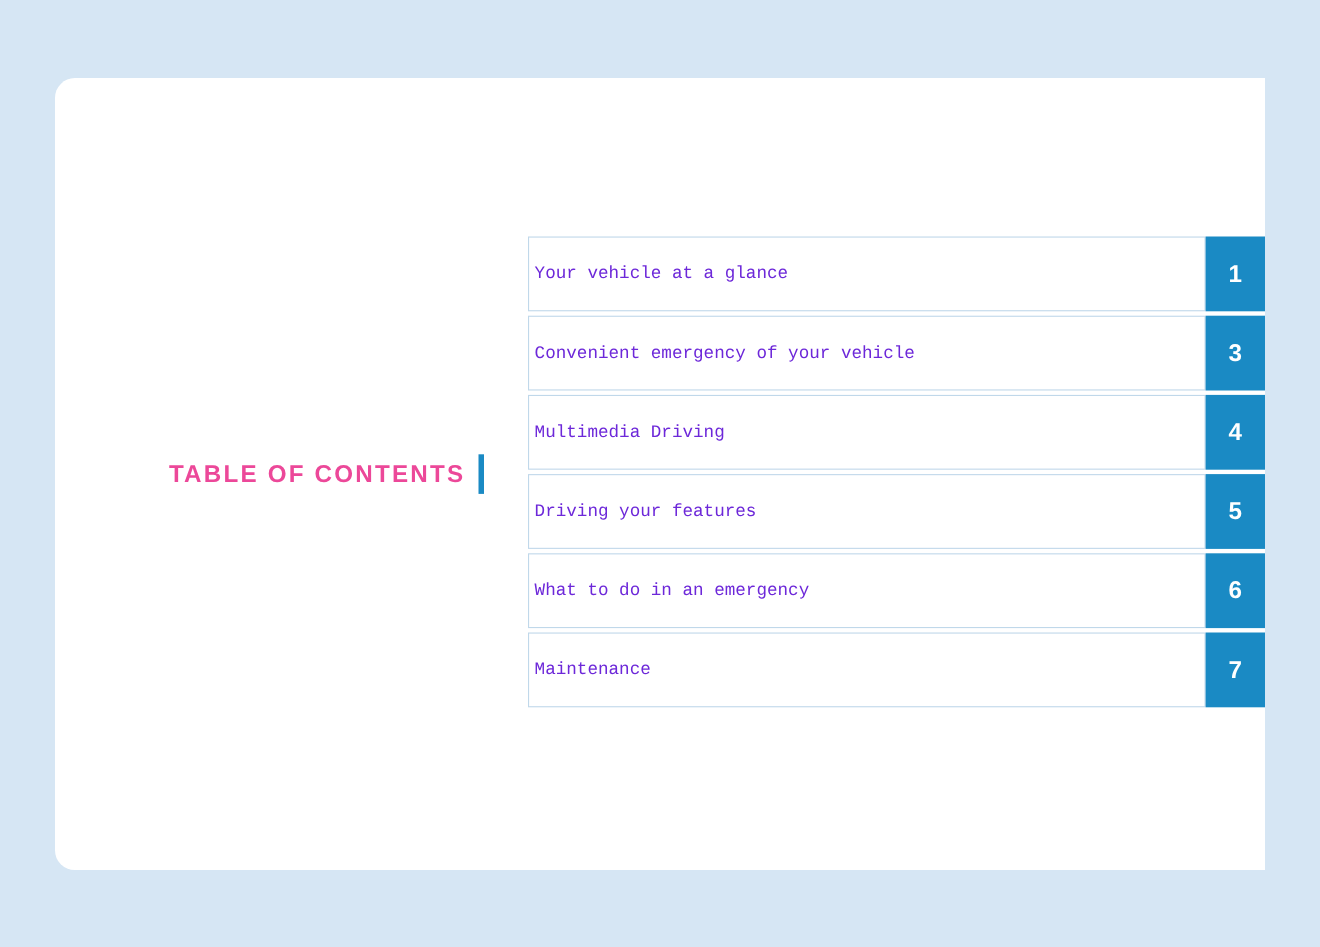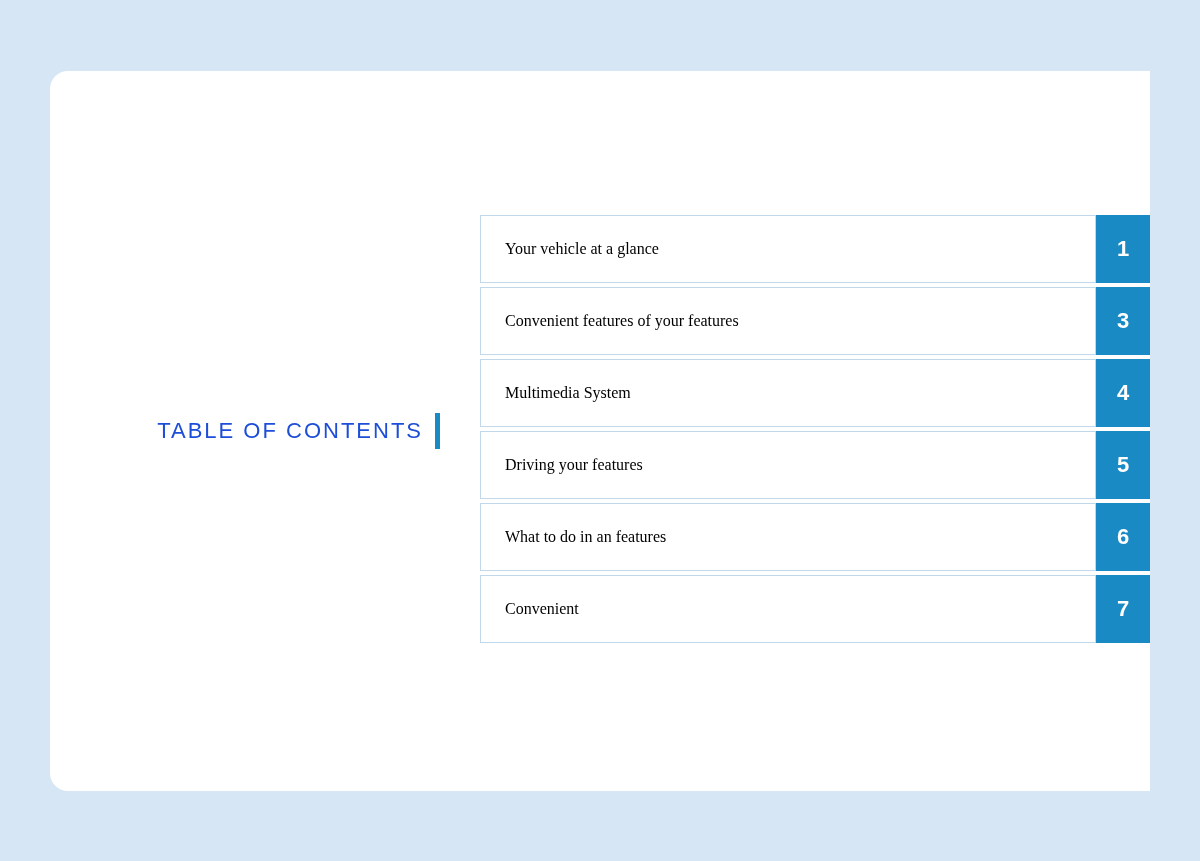--- a/index.html
+++ b/index.html
@@ -49,22 +49,22 @@
     }
 
     .toc-title-wrapper {
       display: flex;
       align-items: center;
       gap: 8px;
     }
 
     .toc-title {
       font-size: 22px;
-      font-weight: 400;
-      color: #1d4ed8;
+      font-weight: 700;
+      color: #ec4899;
       letter-spacing: 2px;
       text-transform: uppercase;
       font-family: 'Arial', sans-serif;
     }
 
     .toc-bar {
       width: 5px;
       height: 36px;
       background-color: #1a8ac4;
       display: inline-block;
@@ -87,24 +87,24 @@
       align-items: stretch;
       height: 68px;
       margin-bottom: 4px;
     }
 
     .toc-label {
       flex: 1;
       border: 1px solid #c0d8ea;
       display: flex;
       align-items: center;
-      padding-left: 24px;
+      padding-left: 5px;
       font-size: 16px;
-      color: #000000;
-      font-family: Liberation Serif, serif;
+      color: #6d28d9;
+      font-family: Liberation Mono, monospace;
       background-color: #fff;
     }
 
     .toc-number {
       width: 54px;
       background-color: #1a8ac4;
       color: #ffffff;
       display: flex;
       align-items: center;
       justify-content: center;
@@ -132,35 +132,35 @@
         <span class="toc-bar"></span>
       </div>
     </div>
 
     <div class="right-panel">
     <div class="toc-row">
           <div class="toc-label">Your vehicle at a glance</div>
           <div class="toc-number">1</div>
         </div>
         <div class="toc-row">
-          <div class="toc-label">Convenient features of your features</div>
+          <div class="toc-label">Convenient emergency of your vehicle</div>
           <div class="toc-number">3</div>
         </div>
         <div class="toc-row">
-          <div class="toc-label">Multimedia System</div>
+          <div class="toc-label">Multimedia Driving</div>
           <div class="toc-number">4</div>
         </div>
         <div class="toc-row">
           <div class="toc-label">Driving your features</div>
           <div class="toc-number">5</div>
         </div>
         <div class="toc-row">
-          <div class="toc-label">What to do in an features</div>
+          <div class="toc-label">What to do in an emergency</div>
           <div class="toc-number">6</div>
         </div>
         <div class="toc-row">
-          <div class="toc-label">Convenient</div>
+          <div class="toc-label">Maintenance</div>
           <div class="toc-number">7</div>
         </div>
       </div>
 
   </div>
 </div>
 
 </body></html>

